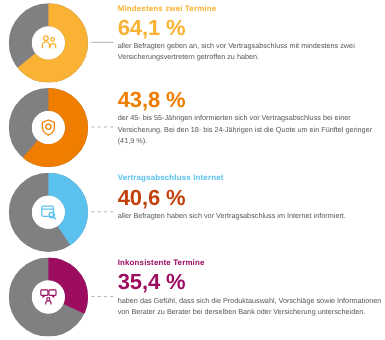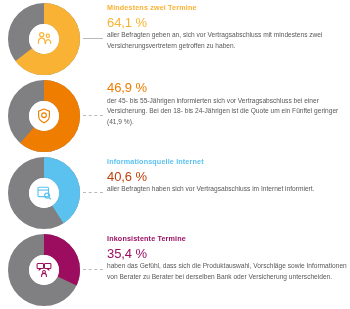--- a/index.html
+++ b/index.html
@@ -77,22 +77,22 @@
     box-sizing: border-box;
   }
   .stat-heading {
     font-size: 7.2px;
     font-weight: bold;
     letter-spacing: 0.15px;
     margin: 0 0 3px 0;
     line-height: 1.2;
   }
   .stat-value {
-    font-size: 13px;
-    font-weight: normal;
+    font-size: 20px;
+    font-weight: bold;
     line-height: 1.05;
     margin: 0 0 1px 0;
     letter-spacing: -0.1px;
   }
   .stat-desc {
     font-size: 6.6px;
     color: #58585a;
     line-height: 1.62;
     margin: 0;
     max-width: 258px;
@@ -142,21 +142,21 @@
             <g fill="none" stroke="#ef7d00" stroke-width="1.5">
               <path d="M12 2.8 4.8 5.6v6.1c0 4.3 3 7.7 7.2 9.4 4.2-1.7 7.2-5.1 7.2-9.4V5.6Z"></path>
               <circle cx="12" cy="11" r="3.1"></circle>
             </g>
           </svg>
         </div>
       </div>
       <div class="connector dashed"></div>
     </div>
     <div class="text-cell">
-      <p class="stat-value" style="color:#ef7d00">46,9 %</p>
+      <p class="stat-value" style="color:#ef7d00">43,8 %</p>
       <p class="stat-desc">der 45- bis 55-Jährigen informierten sich vor Vertragsabschluss bei einer Versicherung. Bei den 18- bis 24-Jährigen ist die Quote um ein Fünftel geringer (41,9 %).</p>
     </div>
   </div>
 
   <div class="stat-row">
     <div class="chart-cell">
       <div class="donut-wrap">
         <svg class="donut-svg" viewBox="0 0 72 72">
           <circle cx="36" cy="36" r="25.5" fill="none" stroke="#808083" stroke-width="21"></circle>
           <circle id="arc3" cx="36" cy="36" r="25.5" fill="none" stroke="#5bc2ef" stroke-width="21" transform="rotate(-90 36 36)" stroke-dasharray="65.05 95.17"></circle>
@@ -168,21 +168,21 @@
               <path d="M4 8.1h14"></path>
               <circle cx="16.1" cy="15.4" r="3.3" stroke-width="1.6"></circle>
               <path d="M18.6 17.9 21 20.3" stroke-width="1.8"></path>
             </g>
           </svg>
         </div>
       </div>
       <div class="connector dashed"></div>
     </div>
     <div class="text-cell">
-      <p class="stat-heading" style="color:#5bc2ef">Informationsquelle Internet</p>
+      <p class="stat-heading" style="color:#5bc2ef">Vertragsabschluss Internet</p>
       <p class="stat-value" style="color:#c2410c">40,6 %</p>
       <p class="stat-desc">aller Befragten haben sich vor Vertragsabschluss im Internet informiert.</p>
     </div>
   </div>
 
   <div class="stat-row">
     <div class="chart-cell">
       <div class="donut-wrap">
         <svg class="donut-svg" viewBox="0 0 72 72">
           <circle cx="36" cy="36" r="25.5" fill="none" stroke="#808083" stroke-width="21"></circle>

